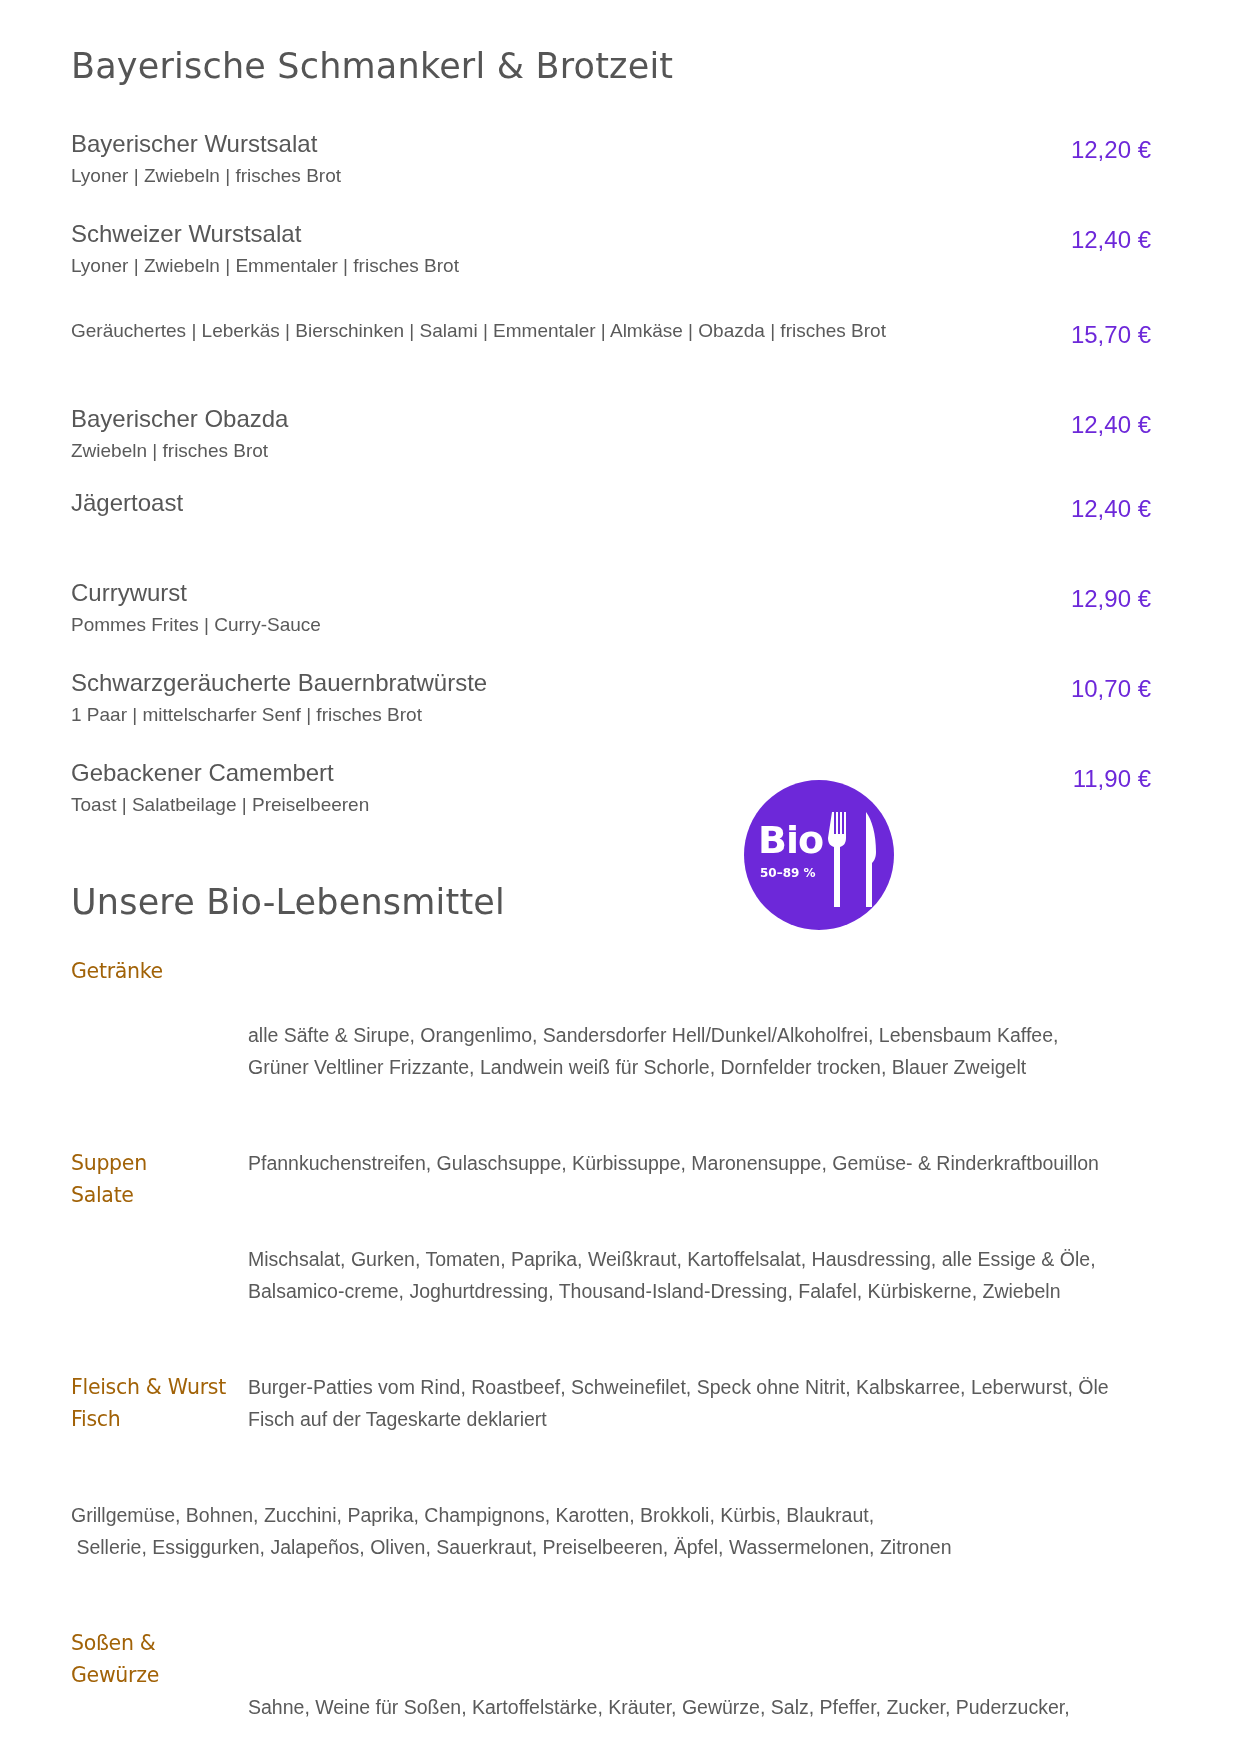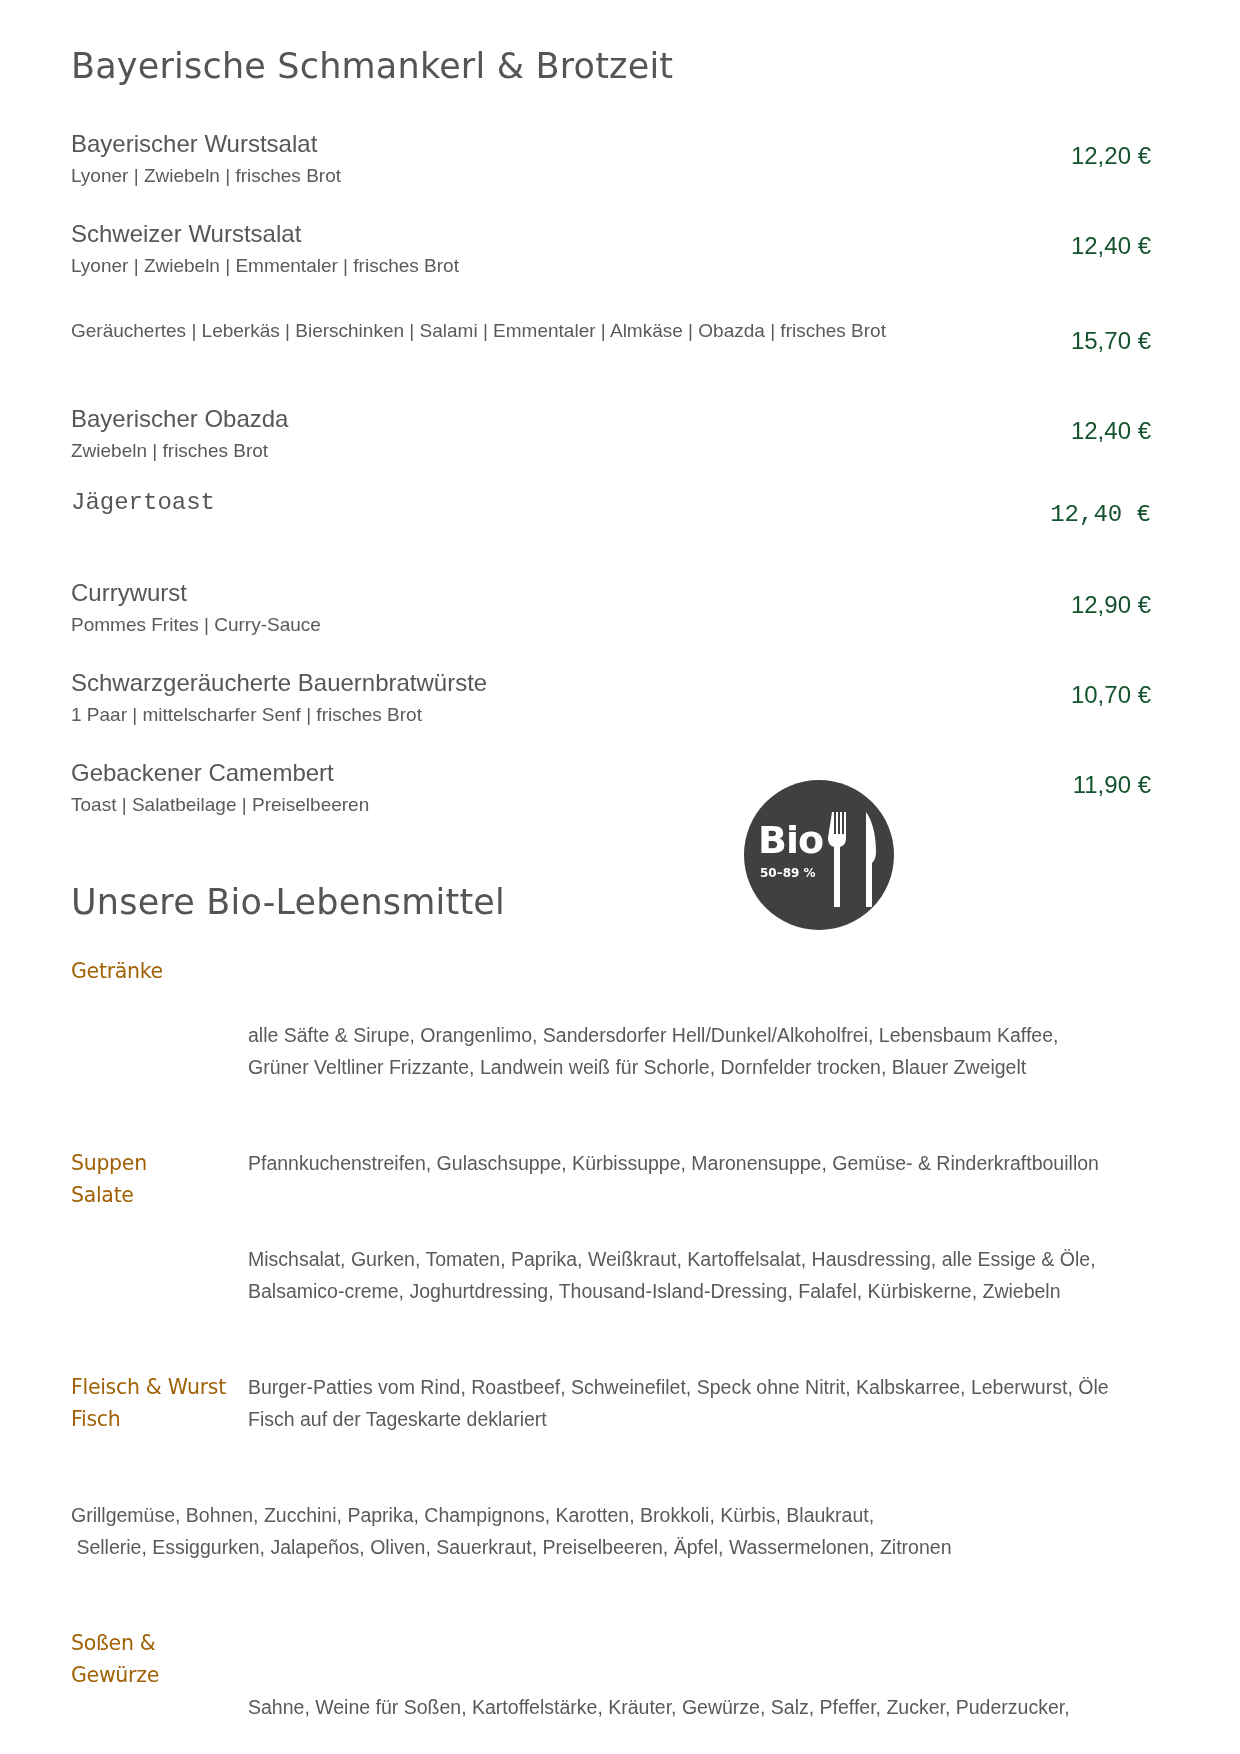--- a/index.html
+++ b/index.html
@@ -3,23 +3,23 @@
 <meta charset="utf-8">
 <style>
   html, body { margin: 0; padding: 0; background: #ffffff; }
   body { width: 1240px; height: 1754px; position: relative; overflow: hidden;
          font-family: "Liberation Sans", sans-serif; color: #555555; }
   .h1 { position: absolute; left: 71px; font-size: 35px; font-weight: 500; color: #555555;
         letter-spacing: 0.2px; white-space: nowrap; font-family: "DejaVu Sans", sans-serif; }
   .item { position: absolute; left: 71px; width: 1080px; }
   .item-name { font-size: 24px; color: #575757; line-height: 30px; white-space: nowrap; }
   .item-desc { font-size: 19px; color: #5a5a5a; line-height: 26px; margin-top: 4px; white-space: nowrap; }
-  .item-price { position: absolute; right: 0; top: 12px; font-size: 24px; line-height: 30px; color: #14532d; text-align: center; }
+  .item-price { position: absolute; right: 0; top: 6px; font-size: 24px; line-height: 30px; color: #6d28d9; text-align: center; }
   .bio-logo { position: absolute; left: 744px; top: 780px; width: 150px; height: 150px; border-radius: 50%;
-              background: #404040; }
+              background: #6d28d9; }
   .bio-text { position: absolute; left: 14px; top: 38px; color: #fff; font-weight: bold; font-size: 38px;
               font-family: "DejaVu Sans", sans-serif; letter-spacing: -1px; }
   .bio-pct { position: absolute; left: 16px; top: 86px; color: #fff; font-weight: bold; font-size: 12px;
              font-family: "DejaVu Sans", sans-serif; }
   .bio-cutlery { position: absolute; left: 84px; top: 30px; }
   .bio-table { position: absolute; left: 71px; top: 955px; width: 1120px; }
   .bio-row { display: flex; }
   .bio-label { width: 177px; flex: none; font-size: 20.5px; line-height: 32px; color: #a16207;
                font-family: "DejaVu Sans", sans-serif; white-space: nowrap; letter-spacing: -0.3px; }
   .bio-content { flex: 1; font-size: 19.5px; line-height: 32px; color: #5a5a5a; white-space: pre; }
@@ -42,21 +42,21 @@
 </div>
 <div class="item" style="top:314px;">
   <div class="item-desc">Geräuchertes | Leberkäs | Bierschinken | Salami | Emmentaler | Almkäse | Obazda | frisches Brot</div>
   <div class="item-price">15,70 €</div>
 </div>
 <div class="item" style="top:404px;">
   <div class="item-name">Bayerischer Obazda</div>
   <div class="item-desc">Zwiebeln | frisches Brot</div>
   <div class="item-price">12,40 €</div>
 </div>
-<div class="item" style="top:488px;font-family:Liberation Mono, monospace;">
+<div class="item" style="top:488px;">
   <div class="item-name">Jägertoast</div>
   <div class="item-price">12,40 €</div>
 </div>
 <div class="item" style="top:578px;">
   <div class="item-name">Currywurst</div>
   <div class="item-desc">Pommes Frites | Curry-Sauce</div>
   <div class="item-price">12,90 €</div>
 </div>
 <div class="item" style="top:668px;">
   <div class="item-name">Schwarzgeräucherte Bauernbratwürste</div>

